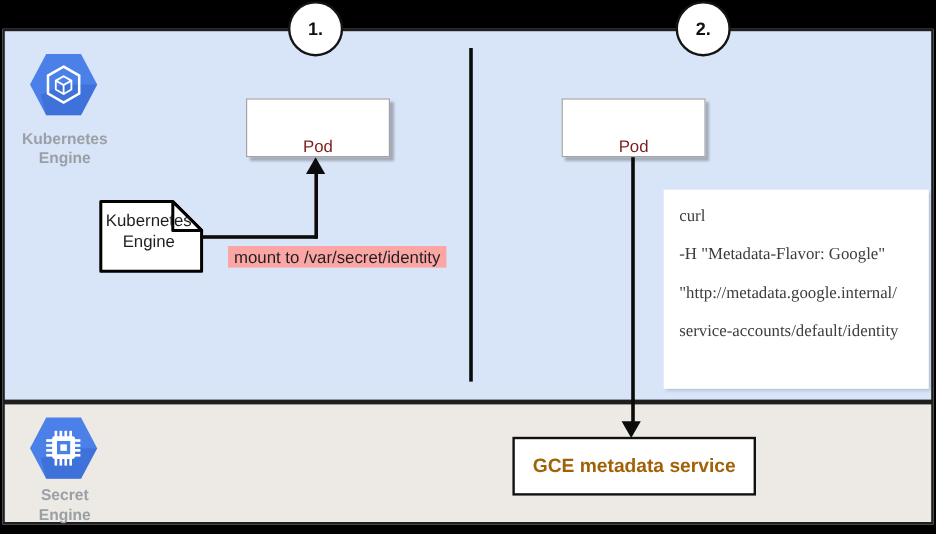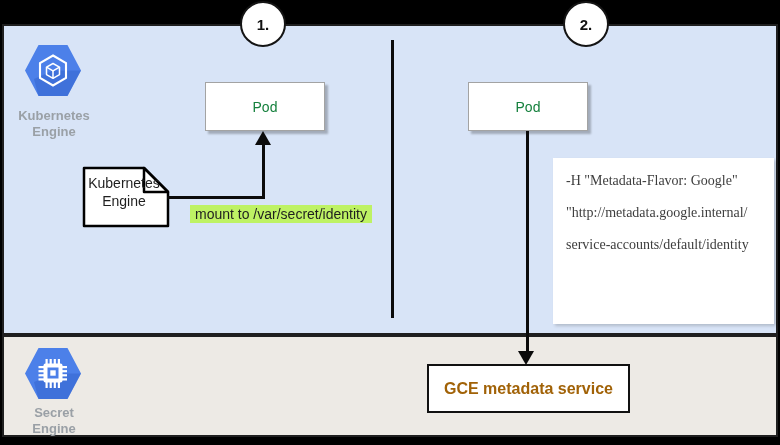--- a/index.html
+++ b/index.html
@@ -13,22 +13,22 @@
   .divider{position:absolute;left:391px;top:40px;width:3px;height:278px;background:#0b0b0b;}
   .step-circle{
     position:absolute;top:1px;width:46px;height:46px;border-radius:50%;
     background:#fff;border:2px solid #141414;box-sizing:border-box;
     display:flex;align-items:center;justify-content:center;
     font-size:15px;font-weight:bold;color:#111;z-index:5;
   }
   .step-1{left:240px;} .step-2{left:563px;}
   .node{
     position:absolute;background:#fff;border:1px solid #a3a3a3;box-sizing:border-box;
-    display:flex;align-items:center;justify-content:center;
-    font-size:14px;color:#15803d;box-shadow:3px 3px 2px rgba(0,0,0,0.25);
+    display:flex;align-items:flex-end;justify-content:center;
+    font-size:14px;color:#7f1d1d;box-shadow:3px 3px 2px rgba(0,0,0,0.25);
   }
   .pod-1{left:205px;top:82px;width:120px;height:49px;}
   .pod-2{left:468px;top:82px;width:120px;height:49px;}
   .icon-hex{position:absolute;width:58px;height:53px;}
   .gke-icon{left:24px;top:44px;} .ce-icon{left:24px;top:347px;}
   .engine-label{
     position:absolute;left:6px;width:96px;text-align:center;
     font-size:13px;font-weight:bold;color:var(--label-gray,#9aa0a6);line-height:16px;
   }
   .gke-label{top:108px;} .ce-label{top:405px;}
@@ -46,21 +46,21 @@
     border-left:8px solid transparent;border-right:8px solid transparent;
     border-bottom:14px solid #0b0b0b;
   }
   .seg-v2{left:526px;top:131px;width:3px;height:222px;}
   .arrowhead-down{
     position:absolute;left:518px;top:351px;width:0;height:0;
     border-left:8px solid transparent;border-right:8px solid transparent;
     border-top:14px solid #0b0b0b;z-index:4;
   }
   .mount-label{
-    position:absolute;left:190px;top:205px;background:#bef264;
+    position:absolute;left:190px;top:205px;background:#fca5a5;
     padding:1px 5px;font-size:14px;color:#1f1f1f;white-space:nowrap;
   }
   .curl-box{
     position:absolute;left:553px;top:158px;width:221px;height:166px;background:#fff;
     box-shadow:2px 2px 3px rgba(0,0,0,0.18);
     font-family:"Liberation Serif","DejaVu Serif",serif;
     font-size:14px;color:#3d3d3d;padding:7px 0 0 13px;box-sizing:border-box;
   }
   .curl-line{line-height:32px;white-space:nowrap;}
   .gce-node{
@@ -151,20 +151,21 @@
   <div class="line seg-h"></div>
   <div class="line seg-v"></div>
   <div class="arrowhead-up"></div>
 
   <div class="mount-label">mount to /var/secret/identity</div>
 
   <div class="line seg-v2"></div>
   <div class="arrowhead-down"></div>
 
   <div class="curl-box">
+    <div class="curl-line">curl</div>
     <div class="curl-line">-H "Metadata-Flavor: Google"</div>
     <div class="curl-line">"http://metadata.google.internal/</div>
     <div class="curl-line">service-accounts/default/identity</div>
   </div>
 
   <div class="gce-node">
     <span>GCE metadata service</span>
   </div>
 
 </div>

